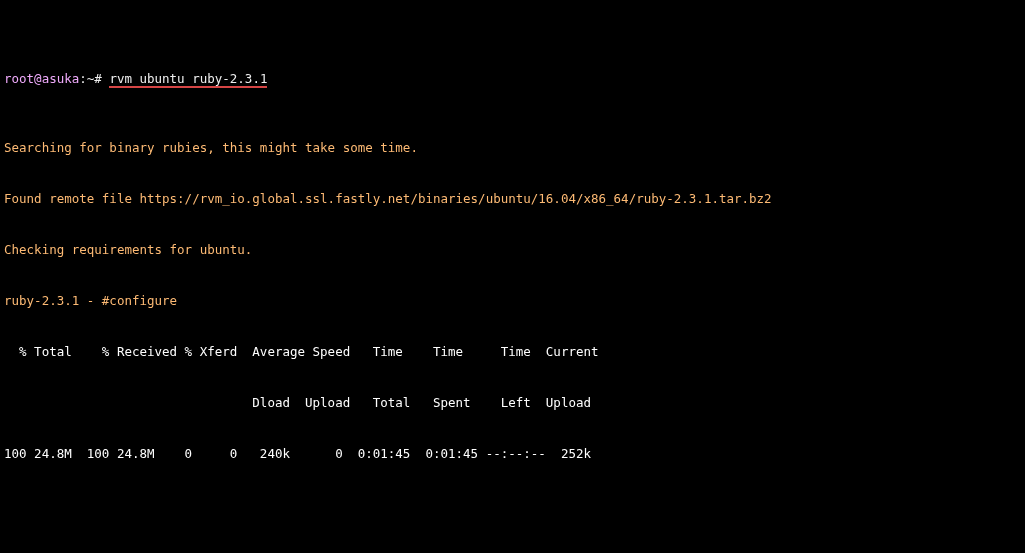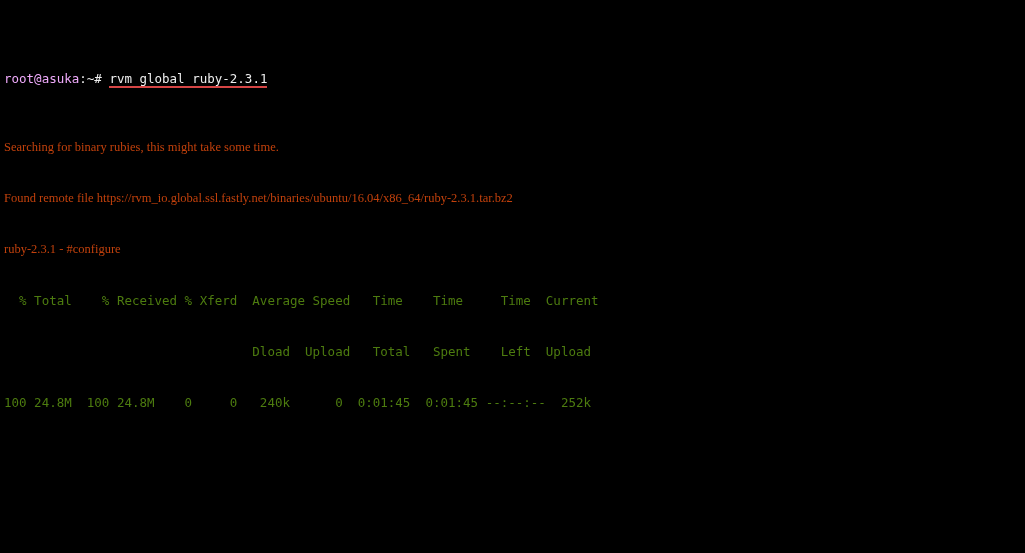--- a/index.html
+++ b/index.html
@@ -10,41 +10,42 @@
     font-family: "DejaVu Sans Mono", "Liberation Mono", Menlo, Consolas, monospace;
     font-size: 12.5px;
     line-height: 17px;
     width: 1025px;
   }
   .term {
     padding: 2px 4px 8px 4px;
     white-space: pre;
   }
   .line { display: block; }
-  .white { color: #4d7c0f; }
-  .green { color: #c2410c; font-family: Liberation Serif, serif; }
+  .white { color: #ffffff; }
+  .green { color: #fdba74; }
   .prompt-user { color: #f0abfc; }
   .prompt-path { color: #e8e8e8; }
   .underline-red {
     border-bottom: 2px solid #d64545;
     padding-bottom: 0px;
     display: inline-block;
     line-height: 14px;
   }
 </style>
 </head>
 <body>
 
 <div class="term">
 
   <span class="line">
-<span class="prompt-user">root@asuka</span><span>:</span><span class="prompt-path">~</span><span># </span><span class="underline-red">rvm global ruby-2.3.1</span></span>
+<span class="prompt-user">root@asuka</span><span>:</span><span class="prompt-path">~</span><span># </span><span class="underline-red">rvm ubuntu ruby-2.3.1</span></span>
 
   <span class="line green">Searching for binary rubies, this might take some time.</span>
   <span class="line green">Found remote file https://rvm_io.global.ssl.fastly.net/binaries/ubuntu/16.04/x86_64/ruby-2.3.1.tar.bz2</span>
+  <span class="line green">Checking requirements for ubuntu.</span>
   <span class="line green">ruby-2.3.1 - #configure</span>
   <span class="line white">  % Total    % Received % Xferd  Average Speed   Time    Time     Time  Current</span>
   <span class="line white">                                 Dload  Upload   Total   Spent    Left  Upload</span>
   <span class="line white">100 24.8M  100 24.8M    0     0   240k      0  0:01:45  0:01:45 --:--:--  252k</span>
   
   
   
   
   
   

